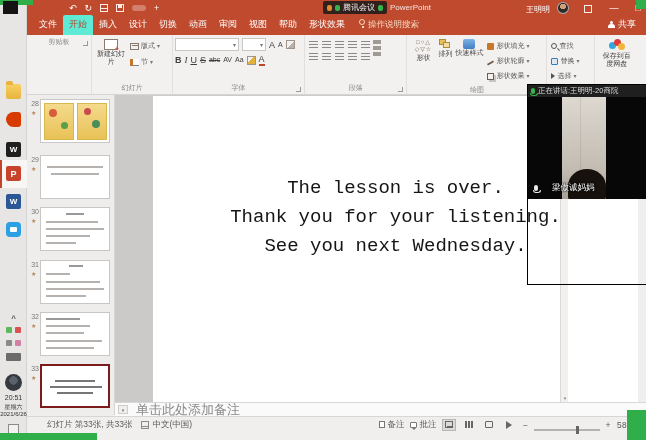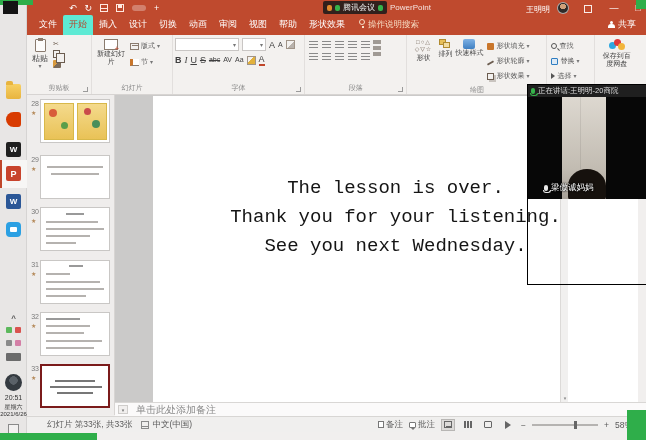--- a/index.html
+++ b/index.html
@@ -142,27 +142,27 @@
   #slide { position:absolute; left:38px; top:1px; width:485px; height:306px; background:#fff; }
   #slide-text { position:absolute; left:0; top:78px; width:100%; text-align:center; font-family:"Liberation Mono","DejaVu Sans Mono",monospace; font-size:19px; line-height:29px; color:#151515; }
   #vscroll { position:absolute; right:0; top:0; width:8px; height:307px; background:#f1f0ef; border-left:1px solid #dcdad8; font-size:5px; color:#888; text-align:center; }
   #vthumb { position:absolute; left:1px; top:10px; width:5px; height:62px; background:#cdcbc9; border-radius:2px; }
   .sarrow { position:absolute; left:0; width:8px; line-height:8px; }
   .sarrow.up { top:0; } .sarrow.dn { bottom:0; }
 
   
   #notes { left:115px; top:402px; width:531px; height:14px; background:#fbfafa; border-top:1px solid #d9d7d5; z-index:6; display:flex; align-items:center; }
   #notes-handle { width:10px; height:9px; margin-left:3px; border:1px solid #cfcdcb; background:#f1efee; font-size:5px; color:#777; text-align:center; line-height:8px; }
-  #notes-ph { margin-left:8px; font-size:10px; color:#8a8a8a; }
+  #notes-ph { margin-left:8px; font-size:13px; color:#8a8a8a; }
 
   
   #statusbar { left:27px; top:416px; width:619px; height:16px; background:#f0efee; border-top:1px solid #d8d6d4; display:flex; align-items:center; font-size:8.5px; color:#5a5a5a; z-index:6; }
   #sb-info { margin-left:20px; }
   .sb-spell { width:8px; height:8px; border:1px solid #8a8a8a; margin:0 4px 0 8px; background:linear-gradient(transparent 0 4px, #8a8a8a 4px 5px, transparent 5px); }
-  #sb-right { margin-left:auto; display:flex; align-items:center; gap:6px; margin-right:14px; }
+  #sb-right { margin-left:auto; display:flex; align-items:flex-end; gap:6px; margin-right:14px;font-family:Liberation Mono, monospace; }
   .sb-item { display:flex; align-items:center; gap:2px; }
   .note-ico { width:6px; height:7px; border:1px solid #777; background:#fff; }
   .cmt-ico { width:7px; height:6px; border:1px solid #777; border-radius:1px; position:relative; background:#fff; }
   .cmt-ico::after { content:""; position:absolute; left:1px; top:5px; border-left:2px solid transparent; border-right:2px solid transparent; border-top:2px solid #777; }
   .view-btn { width:14px; height:12px; display:flex; align-items:center; justify-content:center; }
   .view-btn.active { background:#dcdad8; border:1px solid #b8b6b4; }
   .vb1 { width:8px; height:7px; border:1px solid #666; background:linear-gradient(#666 0 1px,transparent 1px) 1px 4px/5px 2px no-repeat; }
   .vb2 { width:8px; height:7px; background:repeating-linear-gradient(90deg,#666 0 2px,transparent 2px 3px); }
   .vb3 { width:8px; height:7px; border:1px solid #666; border-radius:1px; }
   .vb4 { width:0; height:0; border-left:6px solid #666; border-top:4px solid transparent; border-bottom:4px solid transparent; }
@@ -184,21 +184,21 @@
   #video1 .bridge { position:absolute; left:calc(50% - 2px); top:33px; width:4px; height:1px; background:#2e241e; }
   #video1 .mouth { position:absolute; left:50%; transform:translateX(-50%); top:52px; width:9px; height:4px; background:#8a4a3c; border-radius:40%; }
   #video1 .shoulders { position:absolute; left:50%; transform:translateX(-50%); bottom:-8px; width:90px; height:26px; background:#323a46; border-radius:50% 50% 0 0; }
   .namebar { position:absolute; left:0; bottom:0; width:100%; height:13px; background:rgba(10,10,10,.55); display:flex; align-items:center; gap:3px; padding:0 3px; color:#fff; font-size:7.5px; white-space:nowrap; }
   .host-chip { width:9px; height:9px; background:#e08a2d; border-radius:1px; position:relative; flex:none; }
   .host-chip::after { content:""; position:absolute; left:2.5px; top:1.5px; width:4px; height:4px; border-radius:50%; background:#fff; box-shadow:0 4px 0 -1px #fff; }
   #video2 { position:relative; height:102px; background:#070707; overflow:hidden; }
   #video2 .wall { position:absolute; left:34px; top:0; width:44px; height:100%; background:linear-gradient(#ddd8d0,#c2bcb2 70%,#a8a198); }
   #video2 .crease { position:absolute; left:52px; top:0; width:1px; height:100%; background:rgba(0,0,0,.08); }
   #video2 .head { position:absolute; left:50%; transform:translateX(-50%); top:72px; width:38px; height:34px; background:#16110d; border-radius:50% 50% 20% 20%; }
-  #v2-label { position:absolute; left:16px; bottom:5px; display:flex; align-items:center; gap:3px; color:#fff; font-size:8.5px; text-shadow:0 0 2px #000, 0 0 2px #000; }
+  #v2-label { position:absolute; left:6px; bottom:5px; display:flex; align-items:center; gap:14px; color:#fff; font-size:8.5px; text-shadow:0 0 2px #000, 0 0 2px #000; }
 </style>
 </head>
 <body>
 
 <div id="stage">
 
   <div id="taskbar" class="abs">
     <div class="tbi" id="tbi-folder"></div>
     <div class="tbi" id="tbi-office"></div>
     <div class="tbi" id="tbi-wps">W</div>
@@ -259,32 +259,20 @@
       <span>操作说明搜索</span>
     </span>
     <span id="share">
       <span class="person"></span>
       <span>共享</span>
     </span>
   </div>
 
   <div id="ribbon" class="abs">
     <div class="rgroup" style="width:66px">
-      <div class="rbody">
-        <div class="bigbtn">
-          <span class="clip-ico"></span>
-          <span>粘贴</span>
-          <span class="caret">▾</span>
-        </div>
-        <div class="smallcol">
-          <span class="sico">✂</span>
-          <span class="copy-ico"></span>
-          <span class="brush-ico"></span>
-        </div>
-      </div>
       <div class="glabel"><span>剪贴板</span><span class="launcher"></span></div>
     </div>
 
     <div class="rgroup" style="width:82px">
       <div class="rbody">
         <div class="bigbtn">
           <span class="slide-ico"></span>
           <span class="two-line">新建幻灯片</span>
         </div>
         <div class="smallcol" style="gap:4px">

